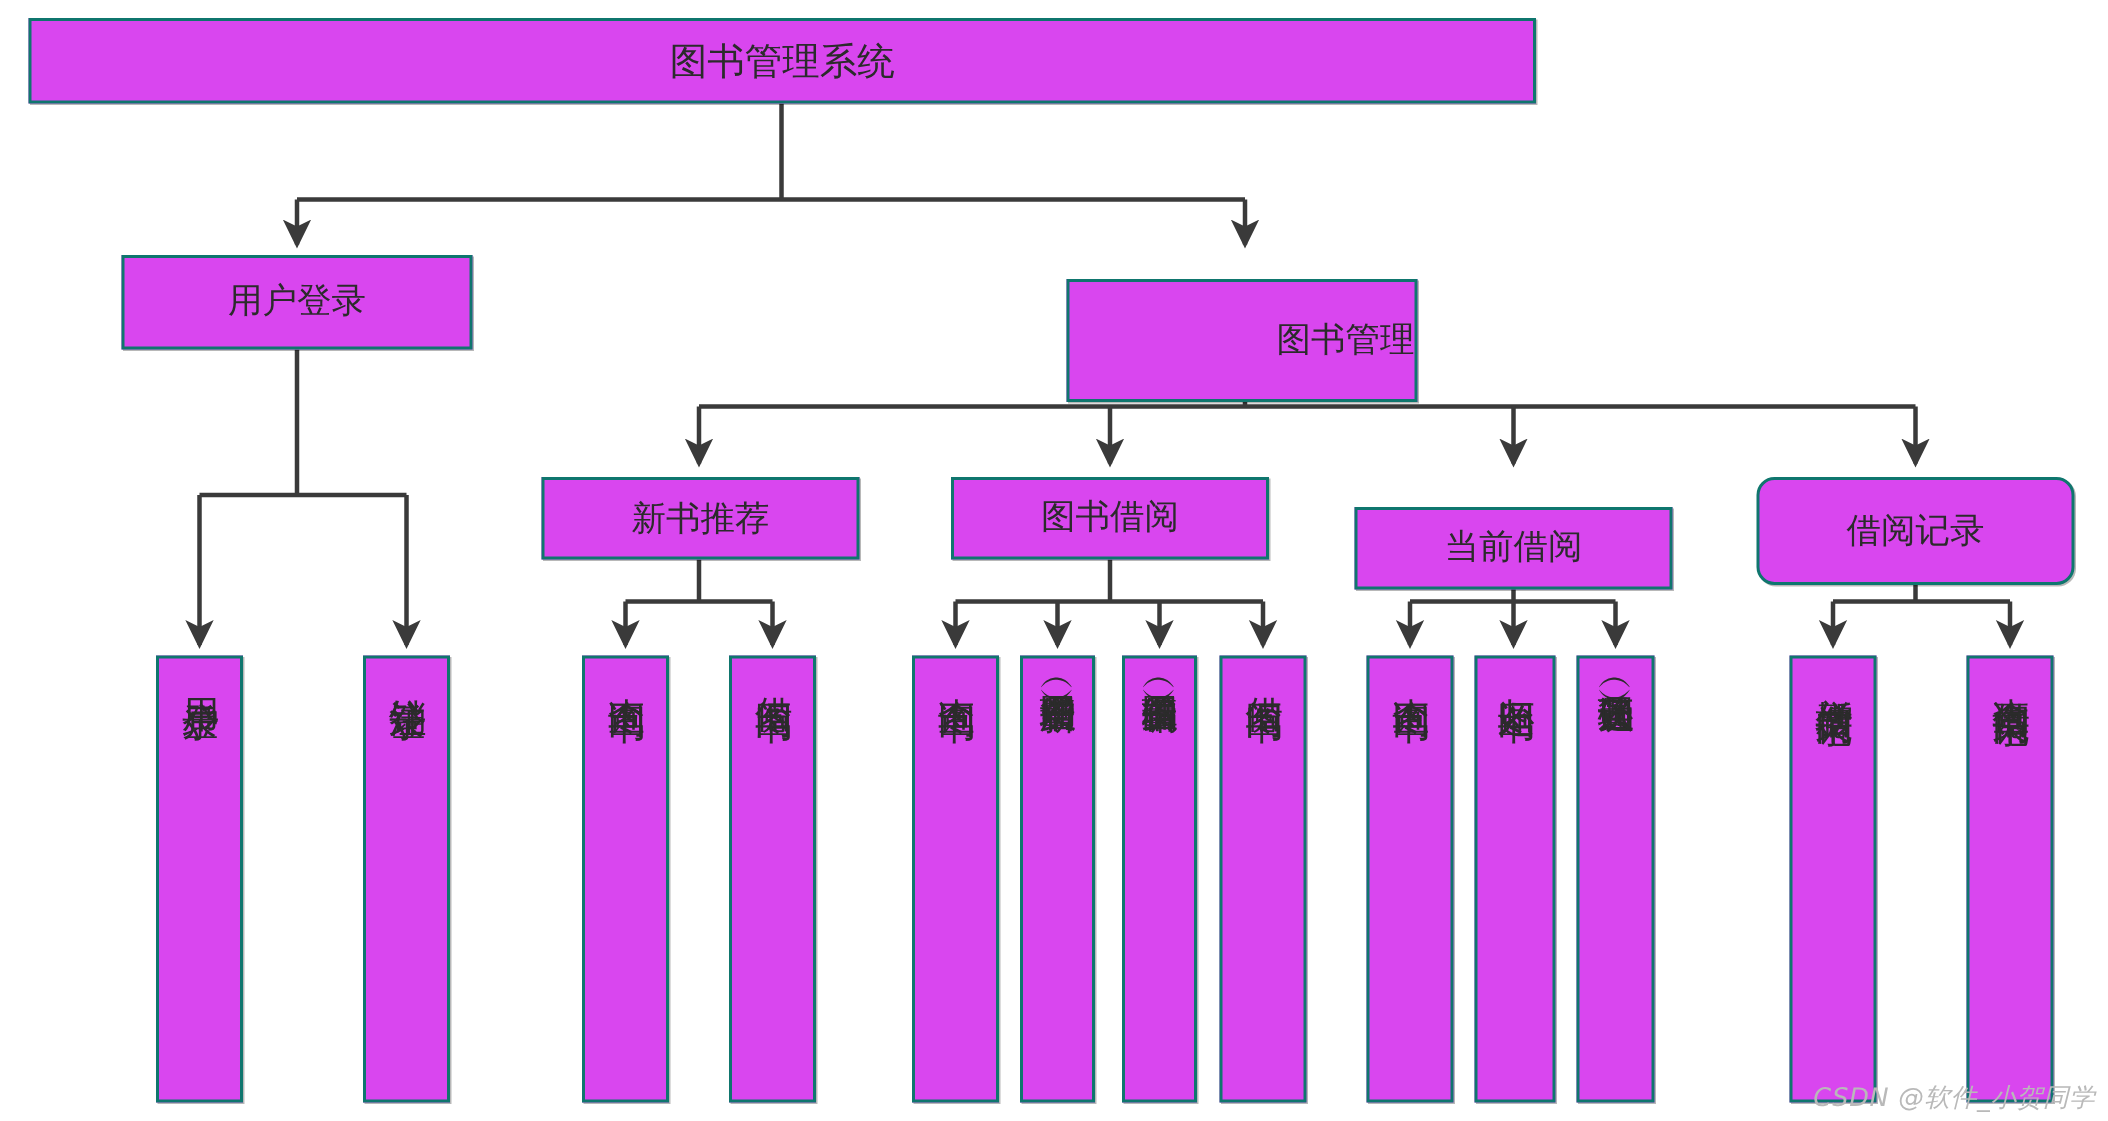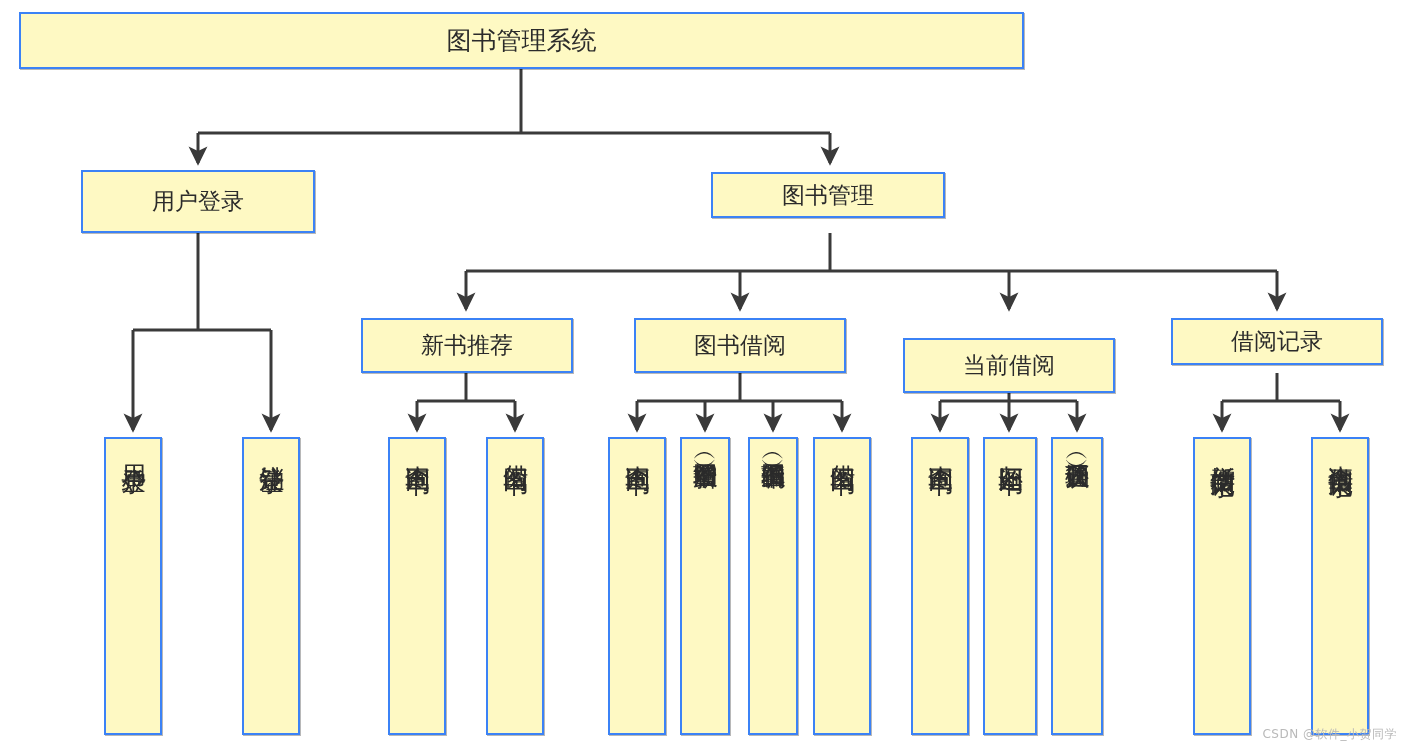--- a/index.html
+++ b/index.html
@@ -22,22 +22,22 @@
     position: absolute;
     left: 0;
     top: 0;
     width: 1405px;
     height: 747px;
     pointer-events: none;
   }
   .node {
     position: absolute;
     box-sizing: border-box;
-    background: #fef9c3;
-    border: 2px solid #3b82f6;
+    background: #d946ef;
+    border: 2px solid #0f766e;
     box-shadow: 1px 1px 0 rgba(0,0,0,0.28);
     display: flex;
     align-items: center;
     justify-content: center;
     color: #2b2b2b;
     z-index: 2;
   }
   .node .label {
     display: block;
     line-height: 1.0;
@@ -63,25 +63,26 @@
   }
   .node.leaf.tight .label {
     font-size: 24px;
     letter-spacing: 0px;
     line-height: 1.02;
   }
   .watermark {
     position: absolute;
     right: 8px;
     bottom: 4px;
-    font-size: 12px;
+    font-size: 17px;
     color: #b9b9b9;
     letter-spacing: 0.5px;
     z-index: 5;
     white-space: nowrap;
+    font-style: italic;
   }
 </style>
 </head>
 <body>
 
 <div id="canvas">
 
   <svg id="wires" viewBox="0 0 1405 747" xmlns="http://www.w3.org/2000/svg">
     <defs>
       <marker id="arrow" viewBox="0 0 12 12" refX="9.5" refY="6" markerWidth="7" markerHeight="7" orient="auto-start-reverse">
@@ -132,34 +133,34 @@
     </g>
   </svg>
 
   <div class="node root" style="left:19px; top:12px; width:1005px; height:57px;">
     <span class="label">图书管理系统</span>
   </div>
 
   <div class="node mid" style="left:81px; top:170px; width:234px; height:63px;">
     <span class="label">用户登录</span>
   </div>
-  <div class="node mid" style="left:711px; top:172px; width:234px; height:46px;">
+  <div class="node mid" style="left:711px; top:186px; width:234px; height:82px;justify-content:flex-end;">
     <span class="label">图书管理</span>
   </div>
 
   <div class="node mid" style="left:361px; top:318px; width:212px; height:55px;font-family:Liberation Serif, serif;">
     <span class="label">新书推荐</span>
   </div>
   <div class="node mid" style="left:634px; top:318px; width:212px; height:55px;">
     <span class="label">图书借阅</span>
   </div>
   <div class="node mid" style="left:903px; top:318px; width:212px; height:55px;margin-top:20px;">
     <span class="label">当前借阅</span>
   </div>
-  <div class="node mid" style="left:1171px; top:318px; width:212px; height:47px;">
+  <div class="node mid" style="left:1171px; top:318px; width:212px; height:72px;border-radius:12px;">
     <span class="label">借阅记录</span>
   </div>
 
   <div class="node leaf" style="left:104px; top:437px; width:58px; height:298px;">
     <span class="label">用户登录</span>
   </div>
   <div class="node leaf" style="left:242px; top:437px; width:58px; height:298px;">
     <span class="label">注销登录</span>
   </div>
 

